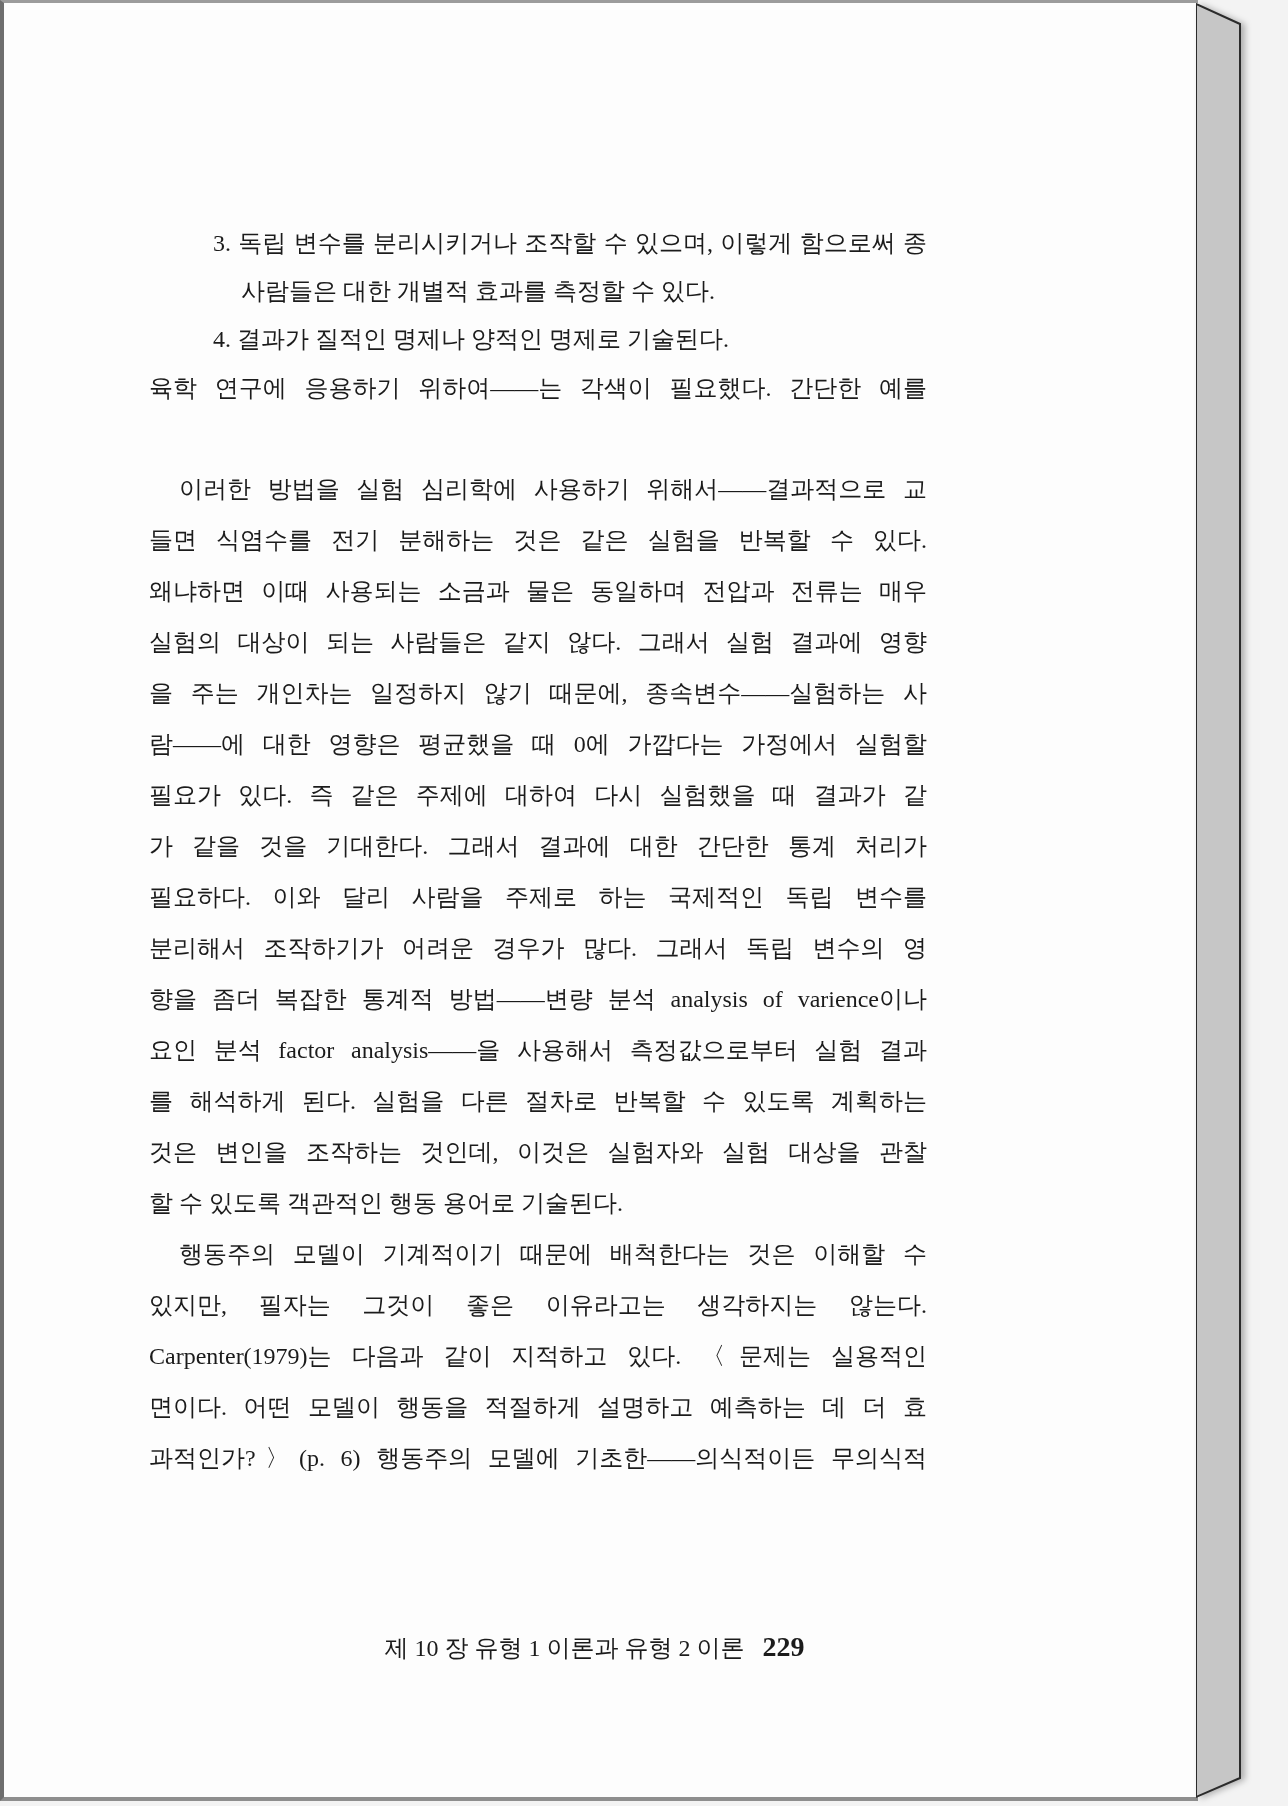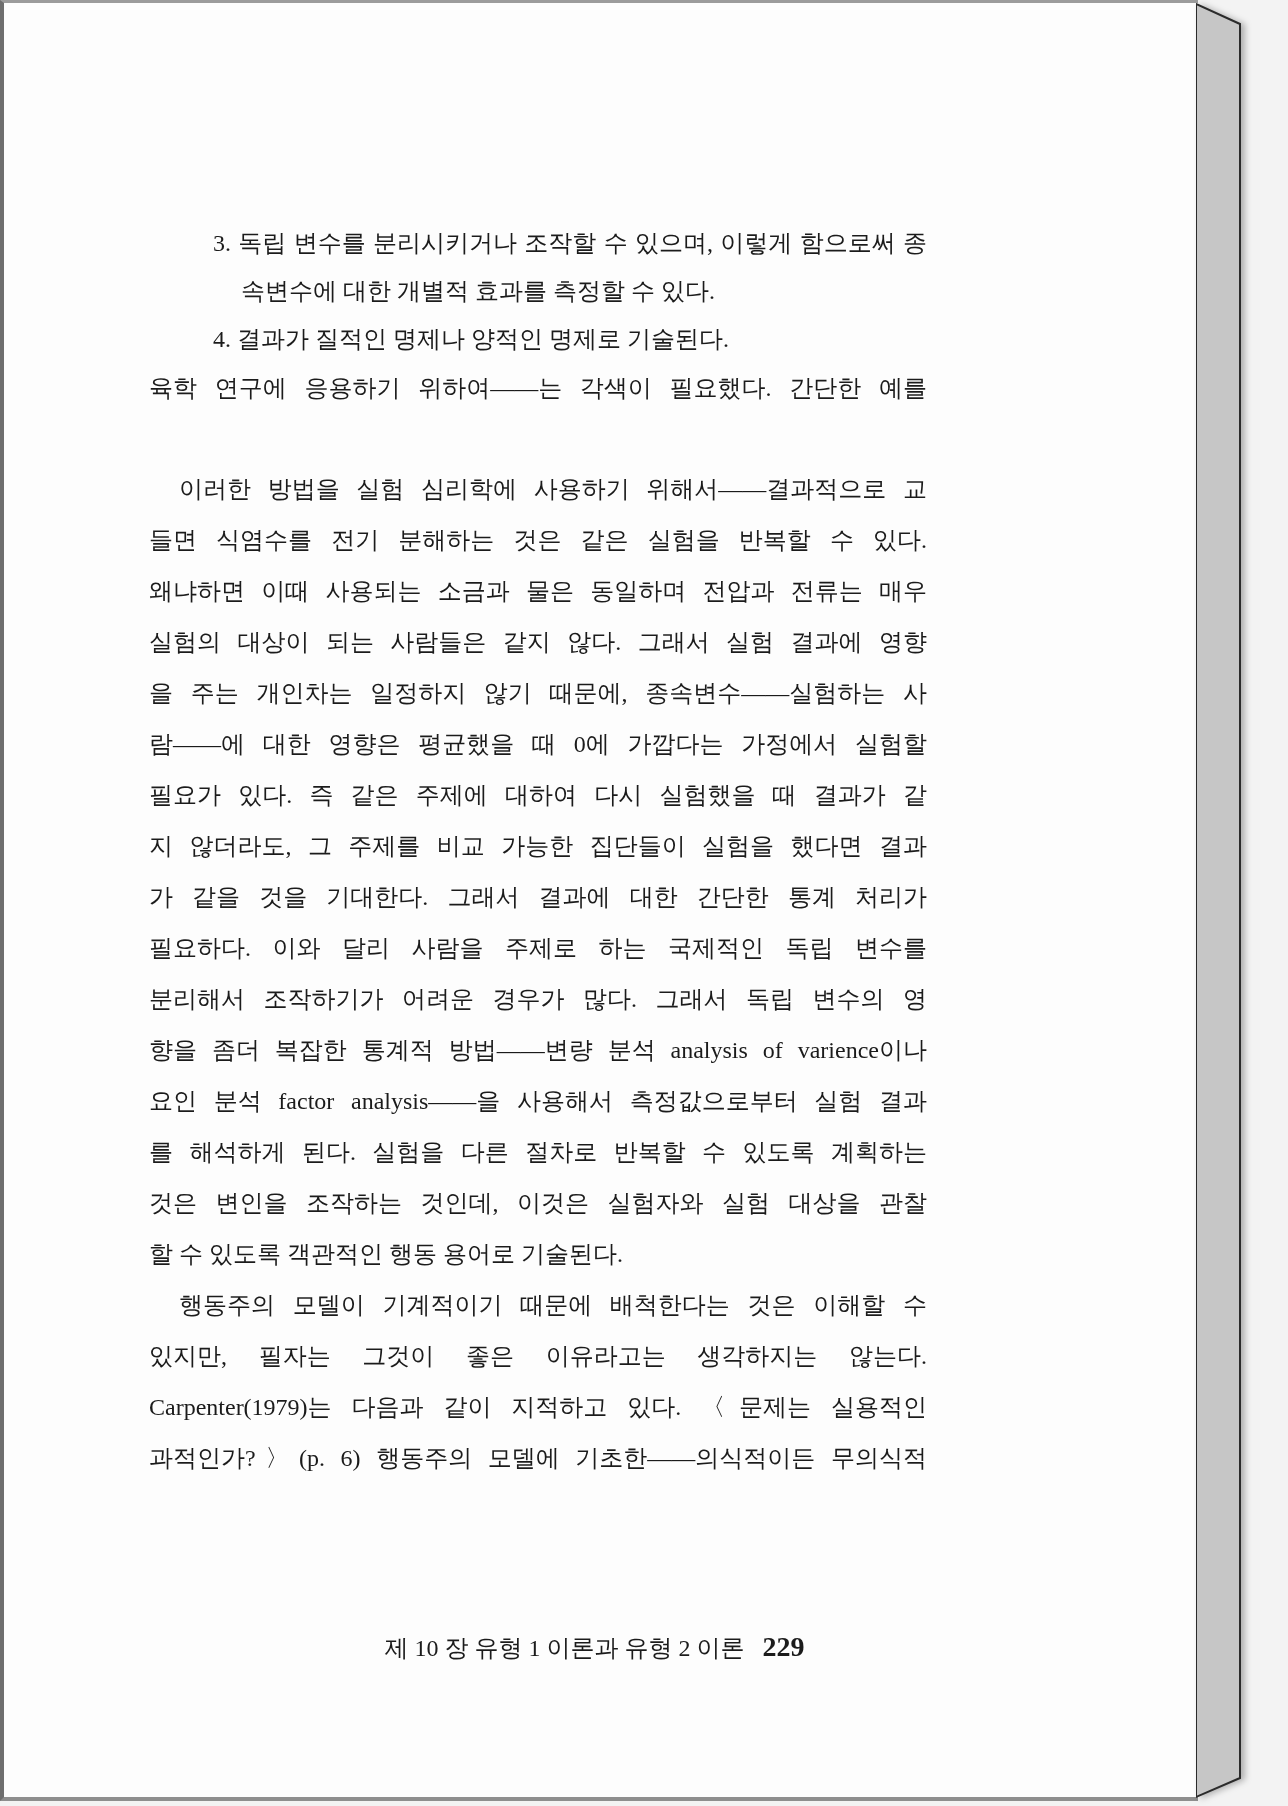--- a/index.html
+++ b/index.html
@@ -44,43 +44,43 @@
 </style>
 </head>
 <body>
 
 <div class="book">
 
   <div class="page">
 
     <div class="content">
       <div class="ln ls list-num j">3. 독립 변수를 분리시키거나 조작할 수 있으며, 이렇게 함으로써 종</div>
-      <div class="ln ls list-cont">속변수에 대한 개별적 효과를 측정할 수 있다.</div>
+      <div class="ln ls list-cont">사람들은 대한 개별적 효과를 측정할 수 있다.</div>
       <div class="ln ls list-num">4. 결과가 질적인 명제나 양적인 명제로 기술된다.</div>
 
       <div class="ln j">육학 연구에 응용하기 위하여——는 각색이 필요했다. 간단한 예를</div>
       <div class="ln ind j gap">이러한 방법을 실험 심리학에 사용하기 위해서——결과적으로 교</div>
       <div class="ln j">들면 식염수를 전기 분해하는 것은 같은 실험을 반복할 수 있다.</div>
       <div class="ln j">왜냐하면 이때 사용되는 소금과 물은 동일하며 전압과 전류는 매우</div>
       <div class="ln j">실험의 대상이 되는 사람들은 같지 않다. 그래서 실험 결과에 영향</div>
       <div class="ln j">을 주는 개인차는 일정하지 않기 때문에, 종속변수——실험하는 사</div>
       <div class="ln j">람——에 대한 영향은 평균했을 때 0에 가깝다는 가정에서 실험할</div>
       <div class="ln j">필요가 있다. 즉 같은 주제에 대하여 다시 실험했을 때 결과가 같</div>
-      <div class="ln j">지 않더라도, 그 주제를 비교 가능한 집단들이 실험을 했다면 결과</div>
       <div class="ln j">가 같을 것을 기대한다. 그래서 결과에 대한 간단한 통계 처리가</div>
       <div class="ln j">필요하다. 이와 달리 사람을 주제로 하는 국제적인 독립 변수를</div>
       <div class="ln j">분리해서 조작하기가 어려운 경우가 많다. 그래서 독립 변수의 영</div>
       <div class="ln j">향을 좀더 복잡한 통계적 방법——변량 분석 analysis of varience이나</div>
       <div class="ln j">요인 분석 factor analysis——을 사용해서 측정값으로부터 실험 결과</div>
       <div class="ln j">를 해석하게 된다. 실험을 다른 절차로 반복할 수 있도록 계획하는</div>
       <div class="ln j">것은 변인을 조작하는 것인데, 이것은 실험자와 실험 대상을 관찰</div>
       <div class="ln">할 수 있도록 객관적인 행동 용어로 기술된다.</div>
       <div class="ln ind j">행동주의 모델이 기계적이기 때문에 배척한다는 것은 이해할 수</div>
       <div class="ln j">있지만, 필자는 그것이 좋은 이유라고는 생각하지는 않는다.</div>
       <div class="ln j">Carpenter(1979)는 다음과 같이 지적하고 있다. 〈문제는 실용적인</div>
+      <div class="ln j">면이다. 어떤 모델이 행동을 적절하게 설명하고 예측하는 데 더 효</div>
       <div class="ln j">과적인가?〉(p. 6) 행동주의 모델에 기초한——의식적이든 무의식적</div>
     </div>
 
     <div class="footer">
       <span>제 10 장 유형 1 이론과 유형 2 이론</span><span class="num">229</span>
     </div>
 
   </div>
 
   <svg class="edge" width="48" height="1798" viewBox="0 0 48 1798">

